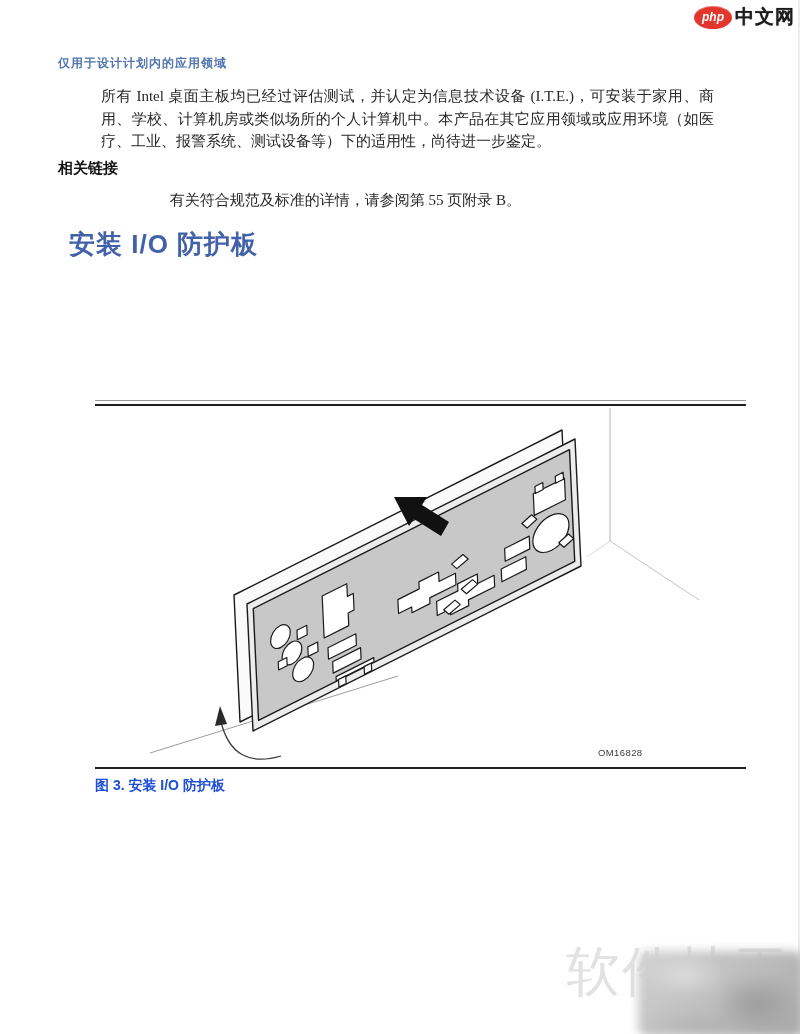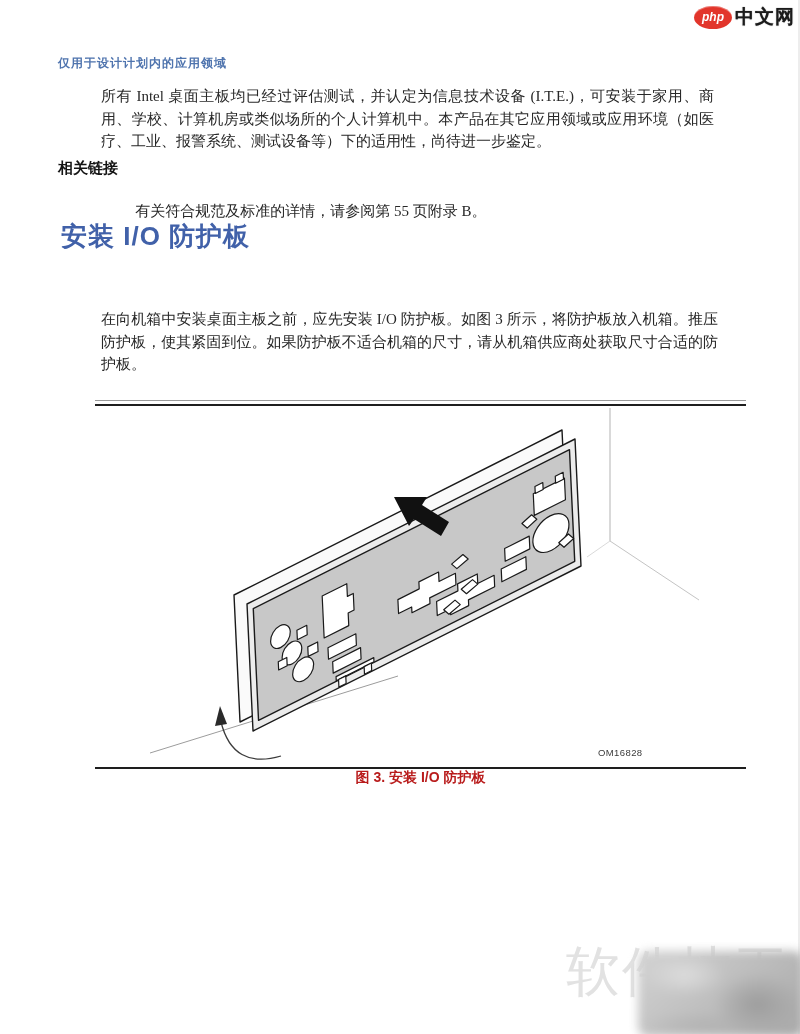--- a/index.html
+++ b/index.html
@@ -20,41 +20,41 @@
   }
   .logo-text{font-size:19px;font-weight:bold;color:#1b1b1b;letter-spacing:1px;
     text-shadow:0 0 1px #555;font-family:Liberation Serif, serif;}
   
   .h-small{position:absolute;left:58px;top:55px;margin:0;
     font-family:"Liberation Sans","DejaVu Sans",sans-serif;
     font-size:12px;font-weight:bold;color:var(--heading_blue,#4f74ae);letter-spacing:1px;}
   .h-sub{position:absolute;left:58px;top:159px;margin:0;
     font-family:"Liberation Sans","DejaVu Sans",sans-serif;
     font-size:15px;font-weight:bold;color:#141414;}
-  .h-title{position:absolute;left:57px;top:215px;margin:4px;
+  .h-title{position:absolute;left:57px;top:215px;margin:12px;
     font-family:"Liberation Sans","DejaVu Sans",sans-serif;
     font-size:26px;font-weight:bold;color:var(--title_blue,#4161a9);letter-spacing:1px;}
   .body-p{position:absolute;left:101px;margin:0;width:613px;
     font-size:15px;line-height:22.5px;text-align:justify;color:#272727;}
   .p1{top:85px;}
-  .p2{top:200px;width:420px;text-align:center;}
+  .p2{top:189px;width:420px;text-align:right;}
   .p3{top:259px;}
   .p4{top:308px;width:617px;}
   
   .figure{position:absolute;left:95px;top:400px;width:651px;margin:0;}
   .rule-top{height:3px;border-top:1px solid #9a9a9a;border-bottom:2px solid #1e1e1e;}
   .rule-bottom{height:0;border-top:2px solid #1e1e1e;}
   .fig-canvas{position:relative;width:651px;height:361px;}
   .fig-canvas svg{position:absolute;left:0;top:0;}
   .fig-code{position:absolute;left:503px;top:341px;
     font-family:"Liberation Sans","DejaVu Sans",sans-serif;
     font-size:9.5px;color:#3a3a3a;letter-spacing:.4px;}
-  .fig-caption{text-align:center;
+  .fig-caption{margin-top:8px;text-align:left;
     font-family:"Liberation Sans","DejaVu Sans",sans-serif;
-    font-size:14px;font-weight:bold;color:#b91c1c;}
+    font-size:14px;font-weight:bold;color:#1d4ed8;}
   svg .ln{stroke:#1a1a1a;fill:none;vector-effect:non-scaling-stroke;}
   svg .cut{fill:#ffffff;stroke:#1a1a1a;stroke-width:1.2;vector-effect:non-scaling-stroke;stroke-linejoin:round;}
   svg .panel{stroke:#1a1a1a;stroke-width:1.4;vector-effect:non-scaling-stroke;stroke-linejoin:round;}
   
   .watermark{position:absolute;left:566px;top:944px;
     font-family:"Liberation Sans","DejaVu Sans",sans-serif;
     font-size:54px;line-height:1;color:var(--watermark_gray,#e2e2e2);
     letter-spacing:2px;white-space:nowrap;z-index:1;}
   .blur-blob{position:absolute;left:638px;top:951px;width:166px;height:86px;z-index:2;
     border-radius:10px;
@@ -78,21 +78,20 @@
     <span class="logo-text">中文网</span>
   </div>
 
   <h3 class="h-small">仅用于设计计划内的应用领域</h3>
   <p class="body-p p1">所有 Intel 桌面主板均已经过评估测试，并认定为信息技术设备 (I.T.E.)，可安装于家用、商用、学校、计算机房或类似场所的个人计算机中。本产品在其它应用领域或应用环境（如医疗、工业、报警系统、测试设备等）下的适用性，尚待进一步鉴定。</p>
 
   <h4 class="h-sub">相关链接</h4>
   <p class="body-p p2">有关符合规范及标准的详情，请参阅第 55 页附录 B。</p>
 
   <h1 class="h-title">安装 I/O 防护板</h1>
-  <p class="body-p p4">在向机箱中安装桌面主板之前，应先安装 I/O 防护板。如图 3 所示，将防护板放入机箱。推压防护板，使其紧固到位。如果防护板不适合机箱的尺寸，请从机箱供应商处获取尺寸合适的防护板。</p>
 
   <figure class="figure">
     <div class="rule-top"></div>
     <div class="fig-canvas">
       <svg width="651" height="361" viewBox="0 0 651 361">
 
         <g>
           <line class="ln" x1="515" y1="2" x2="515" y2="135" style="stroke:#b3b3b3"></line>
           <line class="ln" x1="515" y1="135" x2="604" y2="194" style="stroke:#c4c4c4"></line>
           <line class="ln" x1="515" y1="135" x2="492" y2="151" style="stroke:#dadada"></line>

